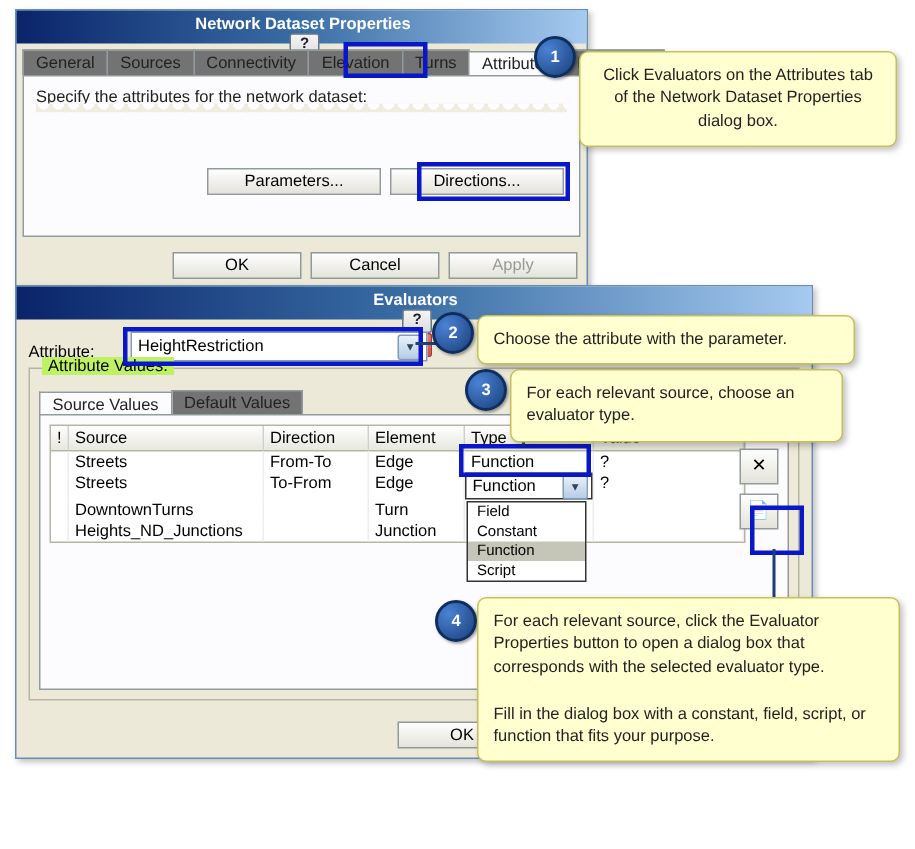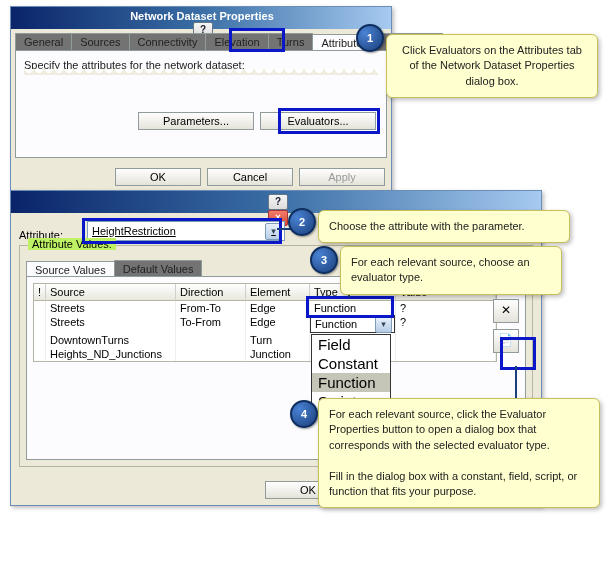--- a/index.html
+++ b/index.html
@@ -187,21 +187,21 @@
     box-shadow: 2px 2px 4px rgba(0,0,0,.25);
     position: absolute;
     font-size: 11px;
     color: #222;
     line-height: 1.4;
   }
   .dd {
     position: absolute;
     border: 1px solid #333;
     background: #fff;
-    font-size: 15px;
+    font-size: 10px;
     z-index: 3;
   }
   .dd div { padding: 1px 6px; }
   .dd .sel { background: #c6c6b8; }
   .line {
     position: absolute;
     background: #1a3f7a;
     height: 2px;
     z-index: 18;
   }
@@ -242,42 +242,43 @@
     <div class="tab">Elevation</div>
     <div class="tab">Turns</div>
     <div class="tab active">Attributes</div>
     <div class="tab">Directions</div>
   </div>
   <div class="tabpanel" style="height:90px;">
     <div style="color:#222;">Specify the attributes for the network dataset:</div>
     <div class="torn"></div>
     <div style="position:absolute; right:10px; top:21px; display:flex; flex-direction:row; gap:6px; align-items:flex-end;margin-top:40px;">
       <div class="btn" style="min-width:90px;">Parameters...</div>
-      <div class="btn" style="min-width:90px;">Evaluators...</div>
+      <div class="btn" style="min-width:90px;">Directions...</div>
     </div>
   </div>
   <div class="buttonrow">
     <div class="btn">OK</div>
     <div class="btn">Cancel</div>
     <div class="btn disabled">Apply</div>
   </div>
 </div>
 
 <div class="highlight" style="left:229px; top:28px; width:50px; height:18px;"></div>
 <div class="highlight" style="left:278px; top:108px; width:96px; height:20px;"></div>
 
 <div class="dialog" style="left:10px; top:190px; width:530px;">
   <div class="titlebar">
+    <span class="title">Evaluators</span>
     <span class="tbtn">?</span>
     <span class="tbtn close">×</span>
   </div>
   <div style="padding:8px 8px 0 8px;">
     <div class="row">
       <div class="label">Attribute:</div>
-      <div class="select" style="width:190px;text-decoration:underline;">
+      <div class="select" style="width:190px;">
         <span class="txt">HeightRestriction</span>
         <span class="arrow">▾</span>
       </div>
     </div>
     <div class="fieldset" style="padding-top:14px;">
       <div class="legend">Attribute Values:</div>
 
       <div class="tabs" style="padding:0; margin-bottom:-1px;">
         <div class="tab active">Source Values</div>
         <div class="tab">Default Values</div>

